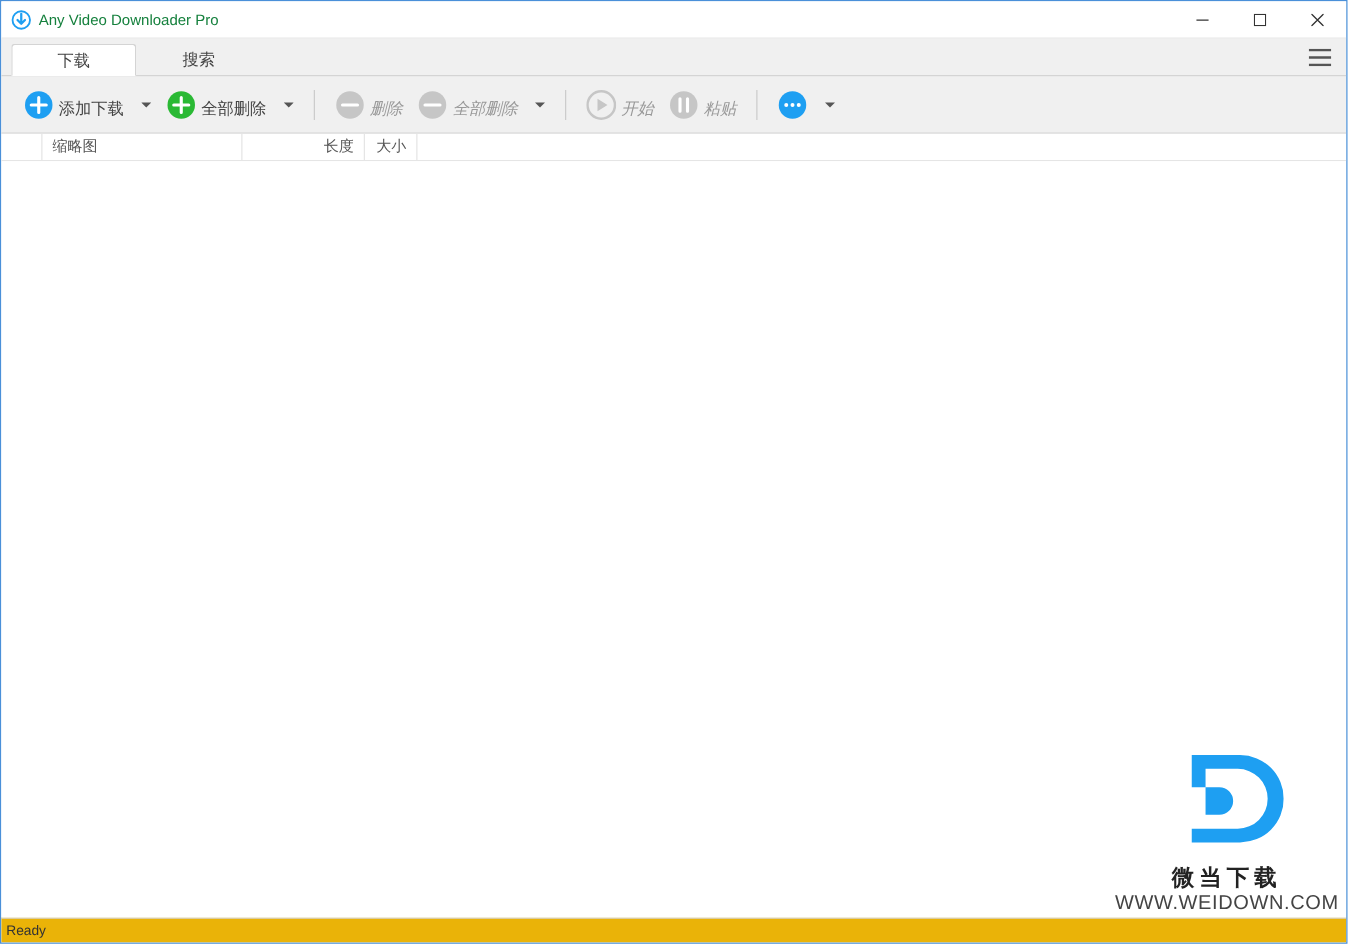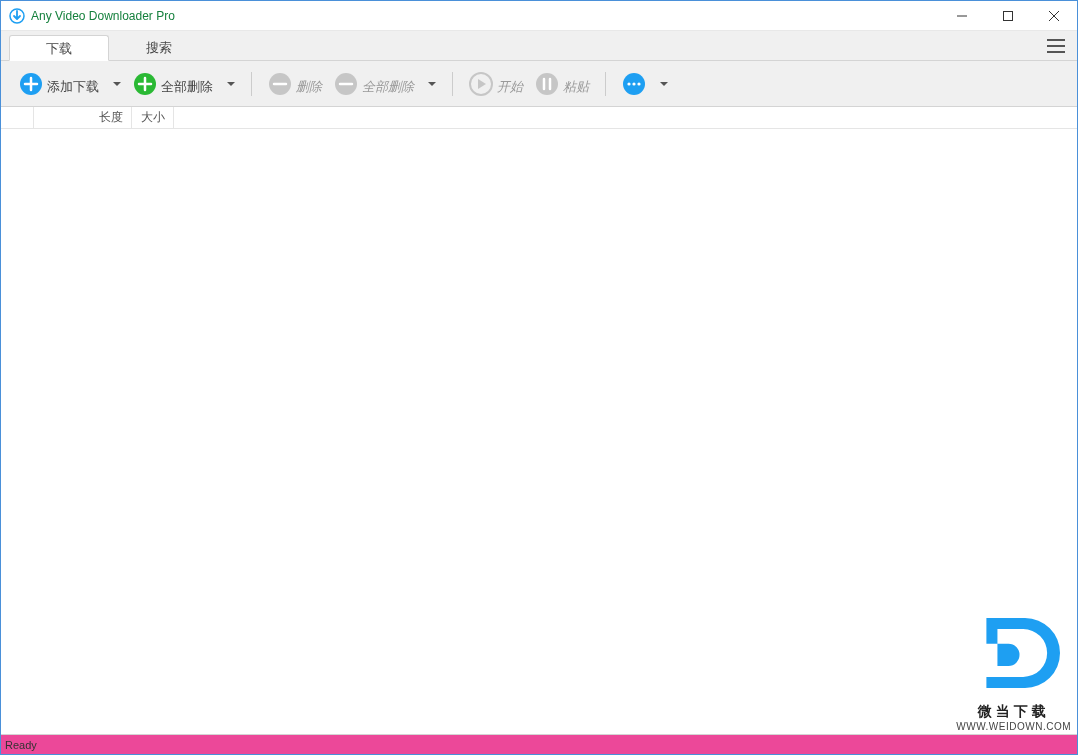--- a/index.html
+++ b/index.html
@@ -22,26 +22,26 @@
     .tbn-icon { width: 24px; height: 24px; flex-shrink: 0; }
     .dropdown-arrow { width: 8px; height: 8px; margin-left: 2px; }
     .toolbar-sep { width: 1px; height: 24px; background: #ccc; margin: 0 10px; }
     
     .table-header { height: 22px; background: #fff; border-bottom: 1px solid #e5e5e5; display: flex; font-size: 12px; color: #555; }
     .th { padding: 3px 8px; border-left: 1px solid #e5e5e5; display: flex; align-items: center; }
     .th:first-child { border-left: none; padding-left: 24px; }
     
     .content-area { flex: 1; background: #fff; position: relative; }
     
-    .statusbar { height: 20px; border-top: 1px solid #d4d4d4; background: #ec4899; font-size: 11px; color: #333; padding-left: 4px; line-height: 20px; }
+    .statusbar { height: 20px; border-top: 1px solid #d4d4d4; background: #eab308; font-size: 11px; color: #333; padding-left: 4px; line-height: 20px; }
     
     .watermark { position: absolute; right: 6px; bottom: 22px; text-align: center; }
     .watermark-logo { width: 92px; height: 92px; }
-    .watermark-text1 { font-size: 14px; font-weight: bold; color: #222; letter-spacing: 4px; }
-    .watermark-text2 { font-size: 10px; color: #444; letter-spacing: 0.5px; }
+    .watermark-text1 { font-size: 18px; font-weight: bold; color: #222; letter-spacing: 4px; }
+    .watermark-text2 { font-size: 16px; color: #444; letter-spacing: 0.5px; }
   </style>
 </head>
 <body>
 
 <div class="titlebar">
   <svg class="titlebar-icon" viewBox="0 0 16 16">
     <circle cx="8" cy="8" r="7" fill="none" stroke="#1e9ff2" stroke-width="1.5"></circle>
     <path d="M8 3 L8 10 M5 8 L8 11 L11 8" fill="none" stroke="#1e9ff2" stroke-width="1.8" stroke-linecap="round" stroke-linejoin="round"></path>
   </svg>
   <span class="titlebar-title">Any Video Downloader Pro</span>
@@ -154,20 +154,21 @@
   </div>
   <div class="tbtn">
     <svg class="dropdown-arrow" viewBox="0 0 8 8">
         <path d="M0 2 L4 6 L8 2" fill="#555"></path>
       </svg>
   </div>
 </div>
 
 <div class="table-header">
   <div class="th" style="width:24px"></div>
+  <div class="th" style="width:160px">缩略图</div>
   <div class="th" style="width:98px;justify-content:flex-end">长度</div>
   <div class="th" style="width:42px;justify-content:flex-end">大小</div>
   <div class="th" style="flex:1"></div>
 </div>
 
 <div class="content-area"></div>
 
 <div class="watermark">
   <svg class="watermark-logo" viewBox="0 0 100 100">
     <path d="M20 12 H62 A28 28 0 0 1 62 88 H20 V76 H60 A16 16 0 0 0 60 24 H32 V64 H44 A6 6 0 0 0 44 40 H20 Z" fill="#1e9ff2"></path>

